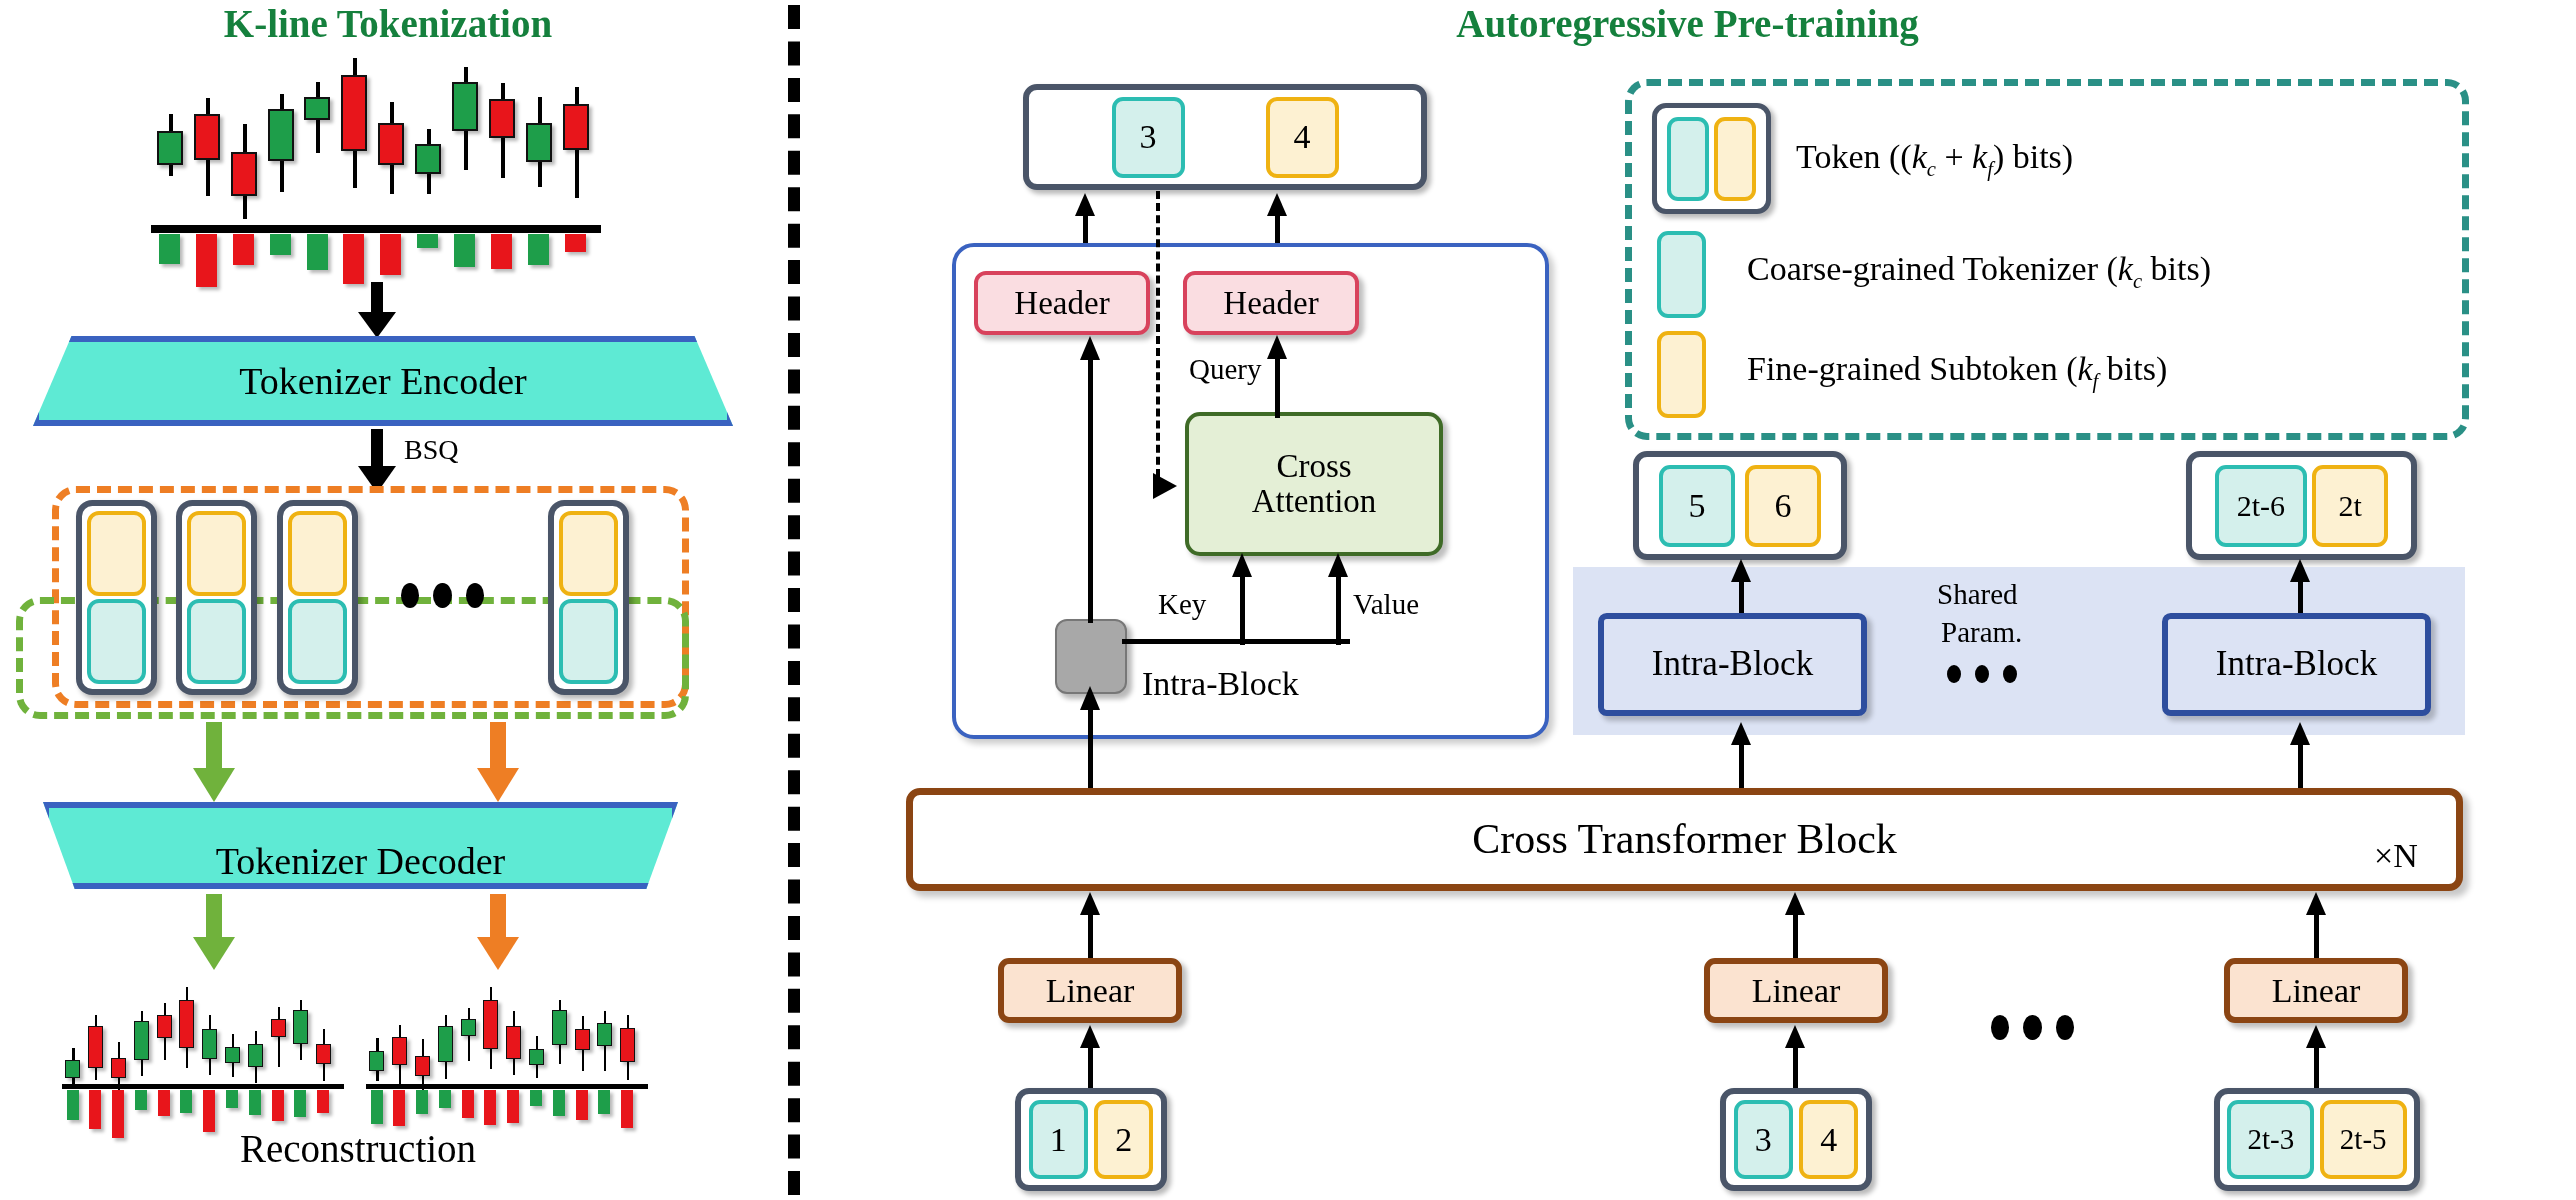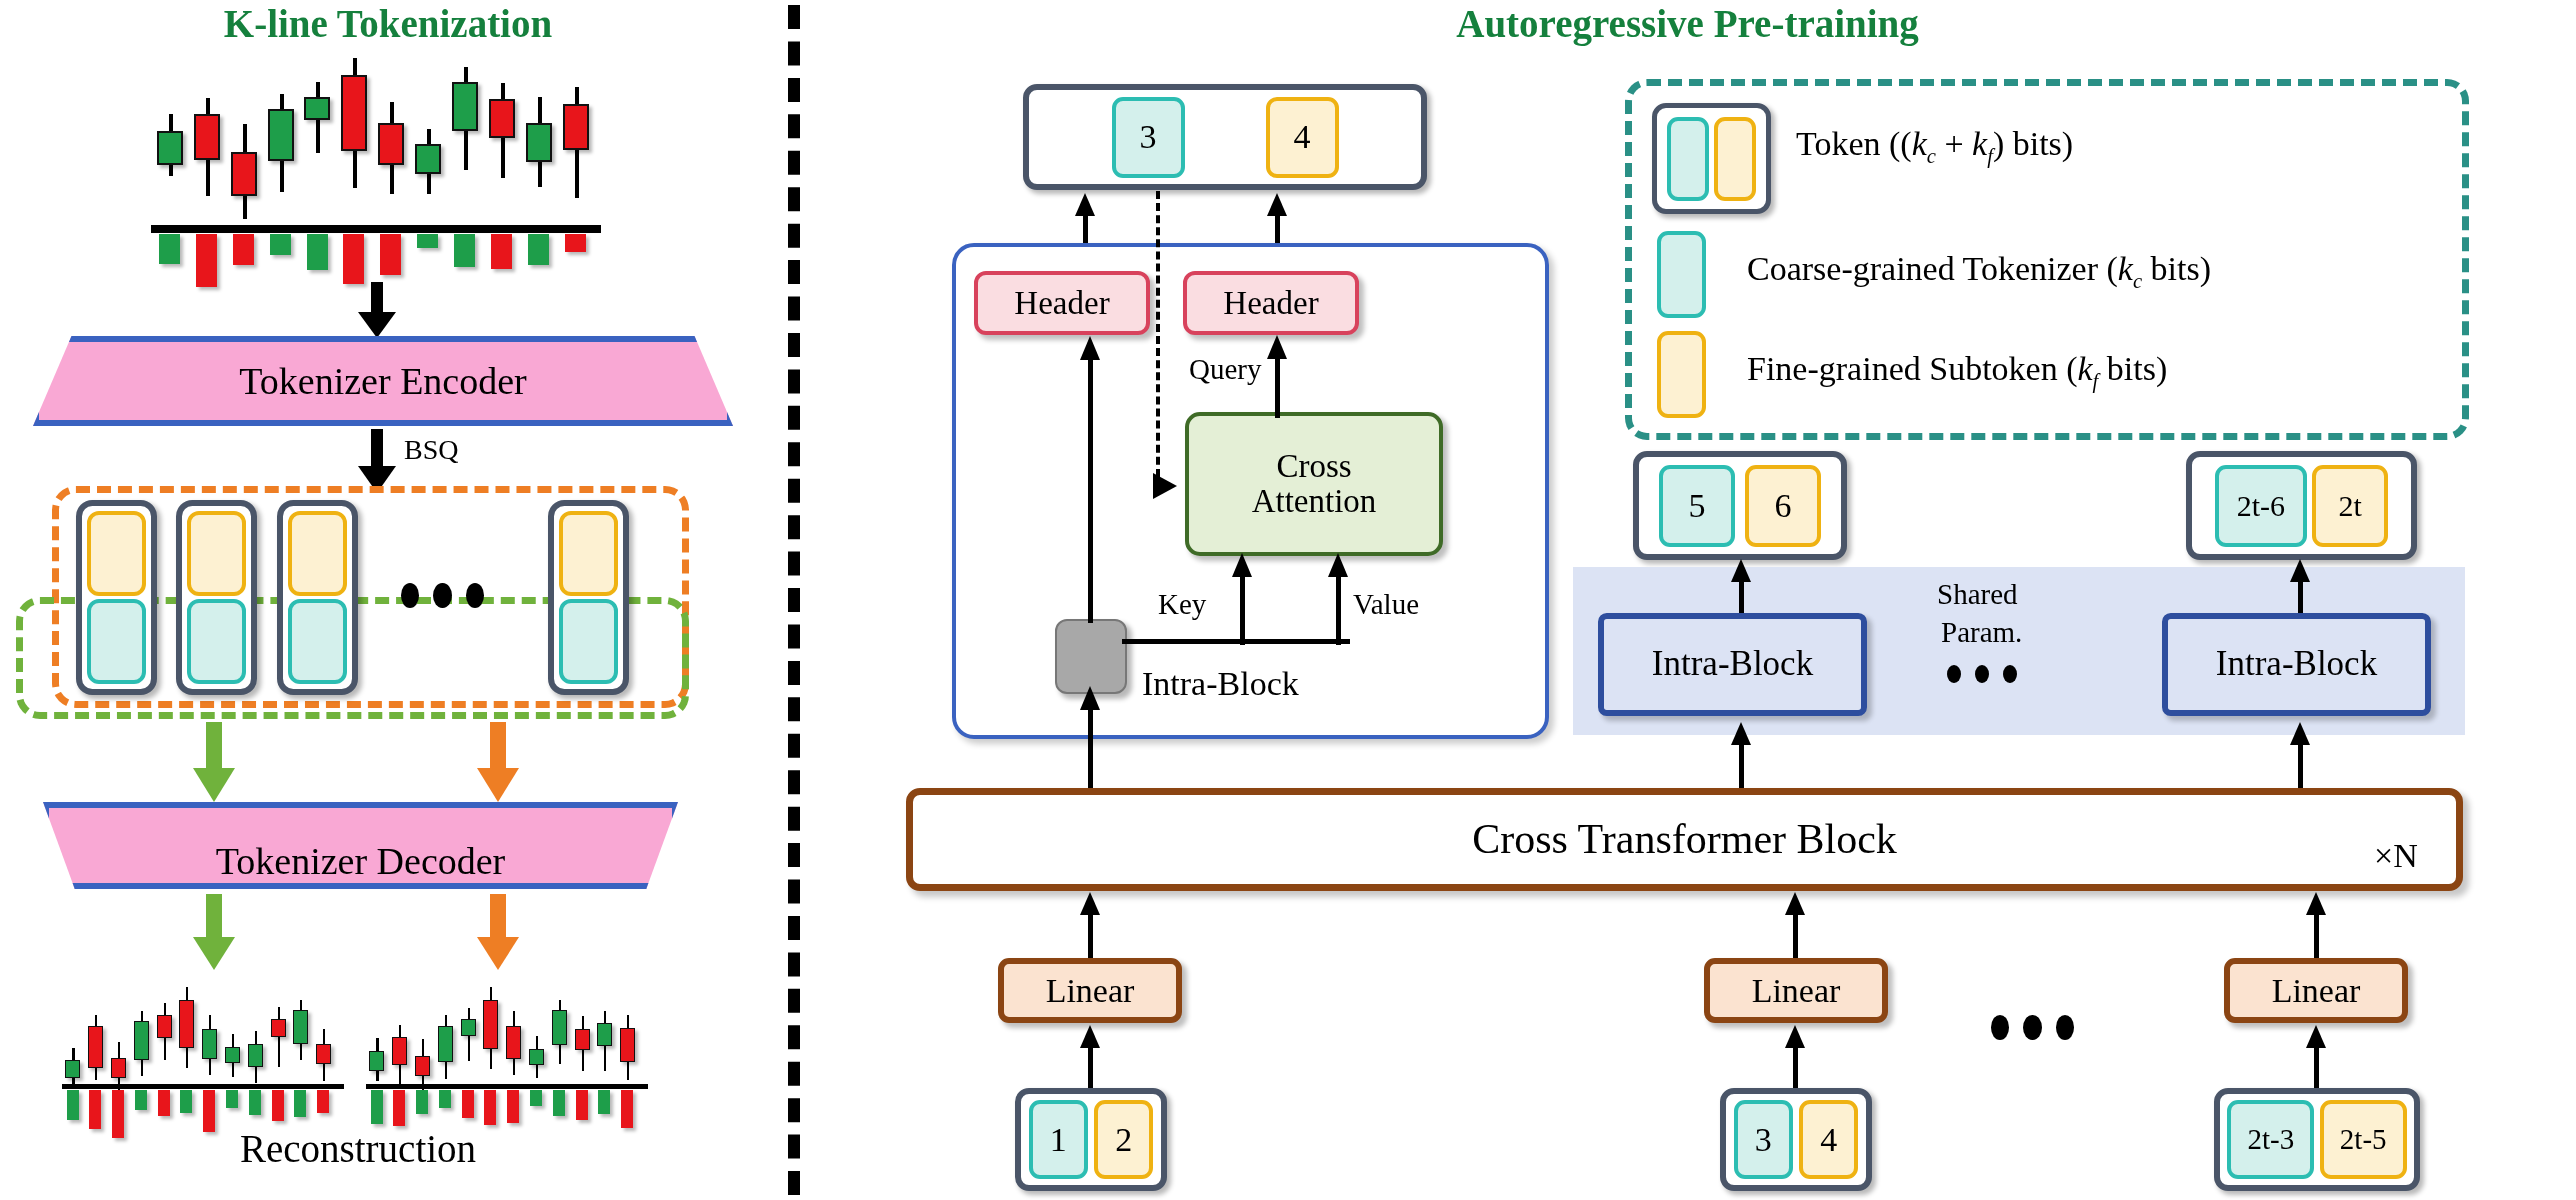--- a/index.html
+++ b/index.html
@@ -9,21 +9,21 @@
   .ttl{font-weight:bold;text-align:center;white-space:nowrap;color:#15803d;}
 
   
   #divider{left:788px;top:5.4px;width:0;height:1190px;
            border-left:12px dashed #000;}
 
   
   .rbox{box-sizing:border-box;display:flex;align-items:center;justify-content:center;
         text-align:center;line-height:1.05;color:#000;}
 
-  .trap{box-sizing:border-box;border:6px solid #3A62C0;background:#f9a8d4;
+  .trap{box-sizing:border-box;border:6px solid #3A62C0;background:#5eead4;
         display:flex;align-items:center;justify-content:center;
         box-shadow:4.9px 4.9px 5.4px rgba(0,0,0,.30);}
 
   
   .tokbox{box-sizing:border-box;border:6px solid #4A5568;border-radius:14px;background:#fff;
           display:flex;align-items:center;justify-content:center;gap:4.3px;
           box-shadow:3.8px 3.8px 4.9px rgba(0,0,0,.28);}
   .sub{box-sizing:border-box;border-radius:11px;display:flex;align-items:center;
        justify-content:center;font-size:34px;color:#000;}
   .sub.c{background:#D4F0EC;border:4.3px solid #2CBDB2;}
@@ -408,21 +408,21 @@
 
 <div class="lbl" style="left:1142px;top:665px;font-size:34px;">Intra-Block</div>
 
 <div class="abs" style="left:1625px;top:79px;width:830px;height:347px;
             border:7px dashed #2A9086;border-radius:22px;"></div>
 
 <div class="abs tokbox" style="left:1652px;top:103px;width:119px;height:111px;gap:5.4px;border-width:5.4px;">
   <div class="sub c" style="width:42px;height:84px;"></div>
   <div class="sub f" style="width:42px;height:84px;"></div>
 </div>
-<div class="lbl" style="left:1796px;top:125px;font-size:34px;">
+<div class="lbl" style="left:1796px;top:138px;font-size:34px;">
   <span>Token ((</span><i>k</i><sub style="font-size:20.6px;"><i>c</i></sub><span> + </span><i>k</i><sub style="font-size:20.6px;"><i>f</i></sub><span>) bits)</span>
 </div>
 
 <div class="abs sub c" style="left:1657px;top:231px;width:49px;height:87px;border-width:4.9px;"></div>
 <div class="lbl" style="left:1747px;top:250px;font-size:34px;">
   <span>Coarse-grained Tokenizer (</span><i>k</i><sub style="font-size:20.6px;"><i>c</i></sub><span> bits)</span>
 </div>
 
 <div class="abs sub f" style="left:1657px;top:331px;width:49px;height:87px;border-width:4.9px;"></div>
 <div class="lbl" style="left:1747px;top:350px;font-size:34px;">

